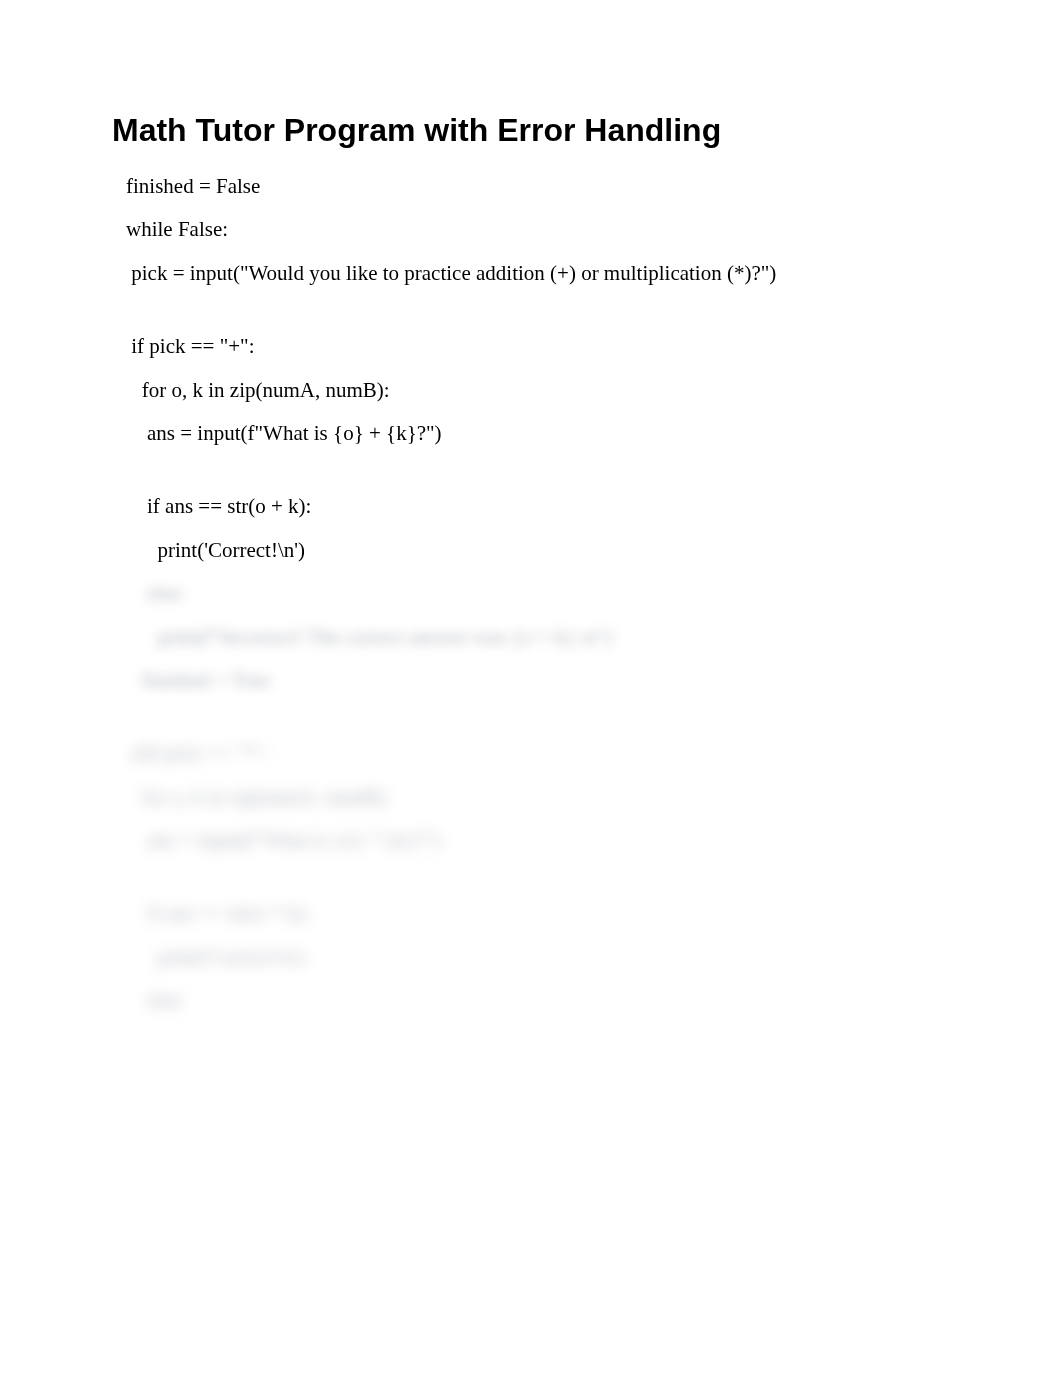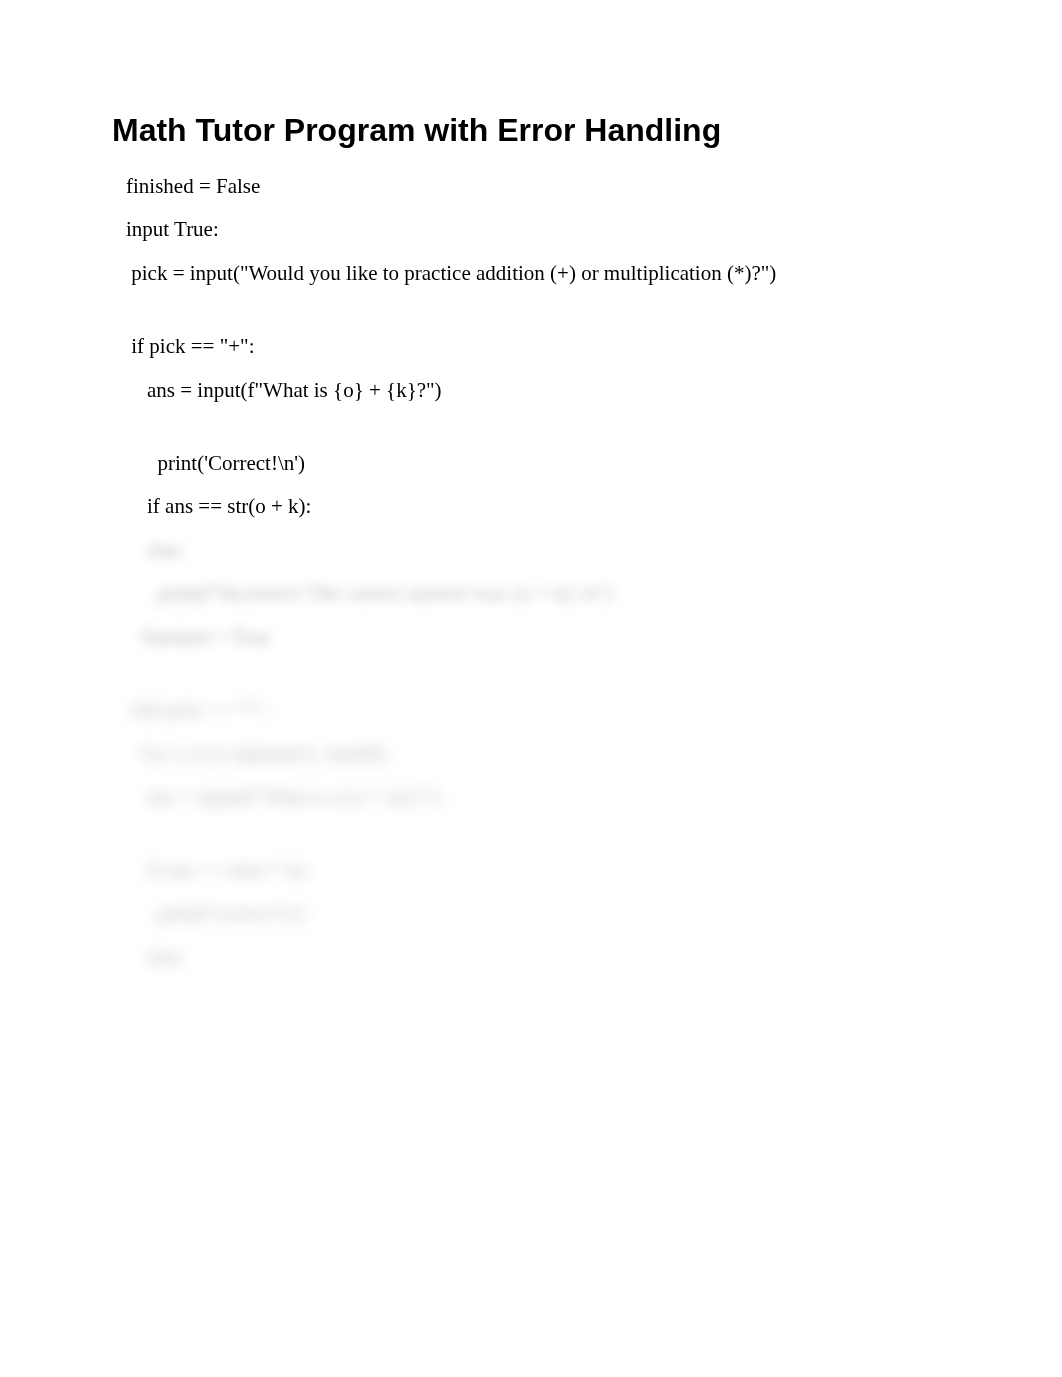--- a/index.html
+++ b/index.html
@@ -44,32 +44,33 @@
   }
 </style>
 </head>
 <body>
 
 <div class="page">
 
   <h1 class="title">Math Tutor Program with Error Handling</h1>
 
   <p class="code-line">finished = False</p>
-  <p class="code-line">input True:</p>
+  <p class="code-line">while False:</p>
   <p class="code-line"> pick = input("Would you like to practice addition (+) or multiplication (*)?")</p>
 
   <div class="blank-line"></div>
 
   <p class="code-line"> if pick == "+":</p>
+  <p class="code-line">   for o, k in zip(numA, numB):</p>
   <p class="code-line">    ans = input(f"What is {o} + {k}?")</p>
 
   <div class="blank-line"></div>
 
+  <p class="code-line">    if ans == str(o + k):</p>
   <p class="code-line">      print('Correct!\n')</p>
-  <p class="code-line">    if ans == str(o + k):</p>
 
   <p class="code-line blurred">    else:</p>
   <p class="code-line blurred">      print(f"Incorrect! The correct answer was {o + k}.\n")</p>
   <p class="code-line blurred">   finished = True</p>
 
   <div class="blank-line"></div>
 
   <p class="code-line blurred blur-strong"> elif pick == "*":</p>
   <p class="code-line blurred blur-strong">   for o, k in zip(numA, numB):</p>
   <p class="code-line blurred blur-strong">    ans = input(f"What is {o} * {k}?")</p>

